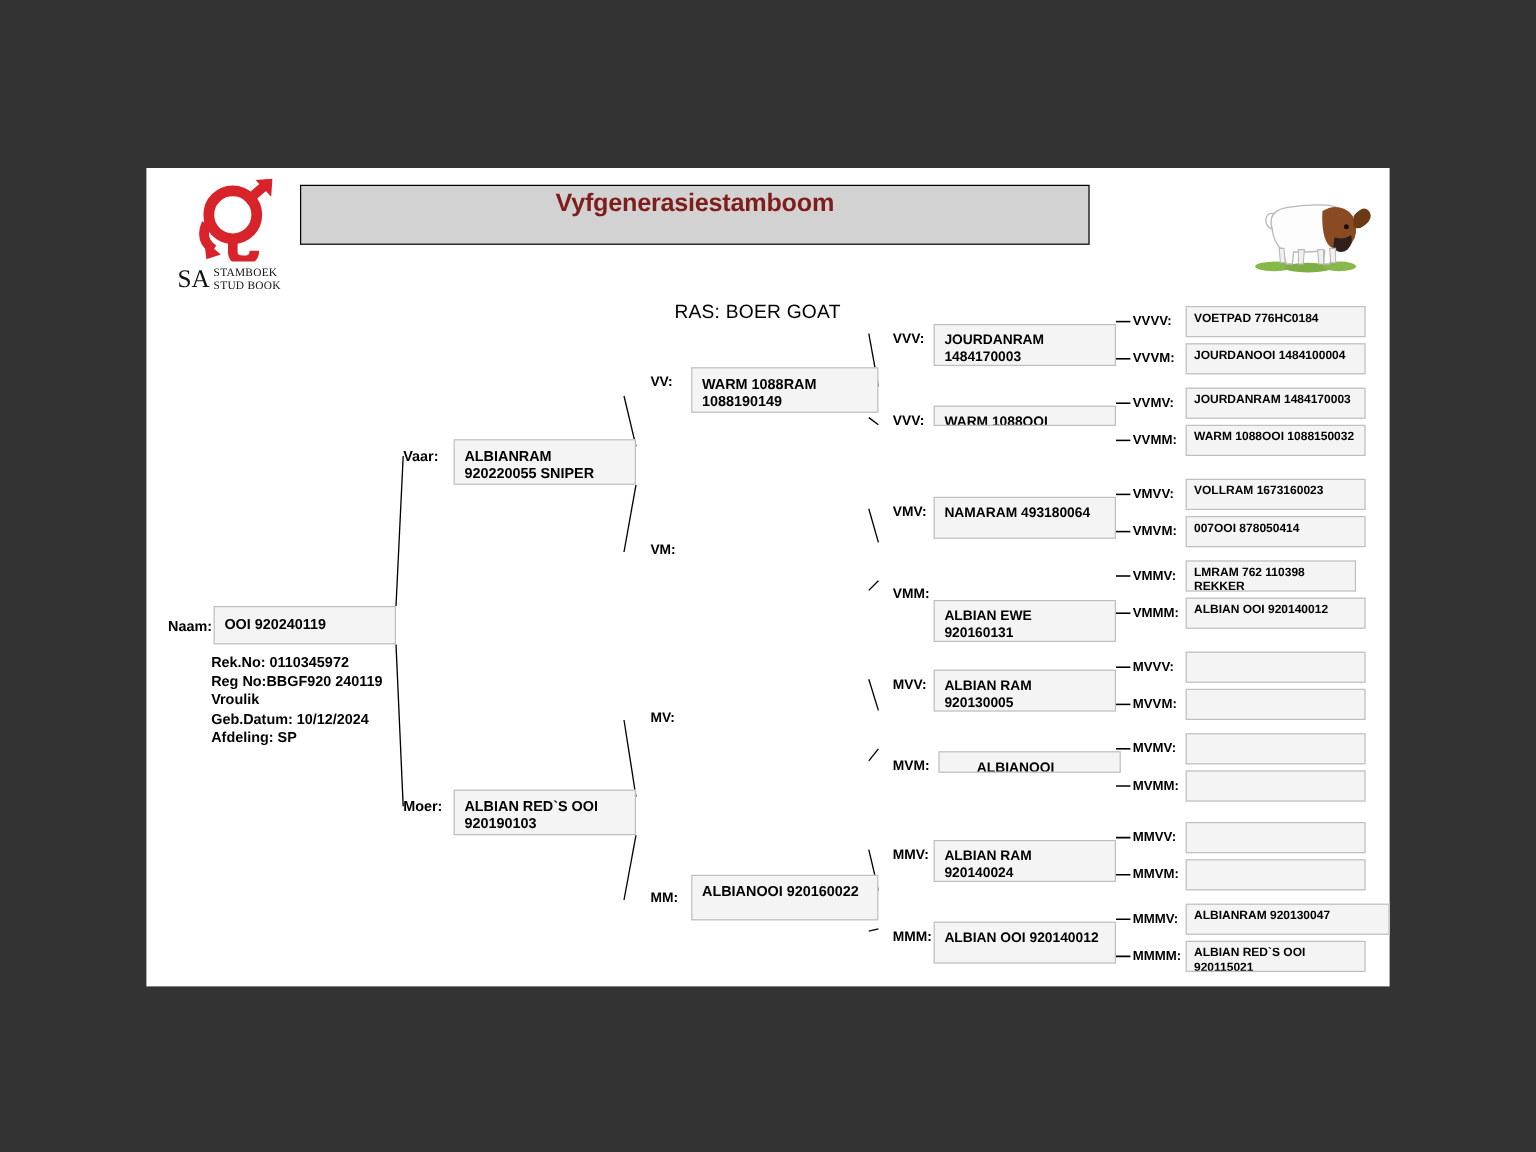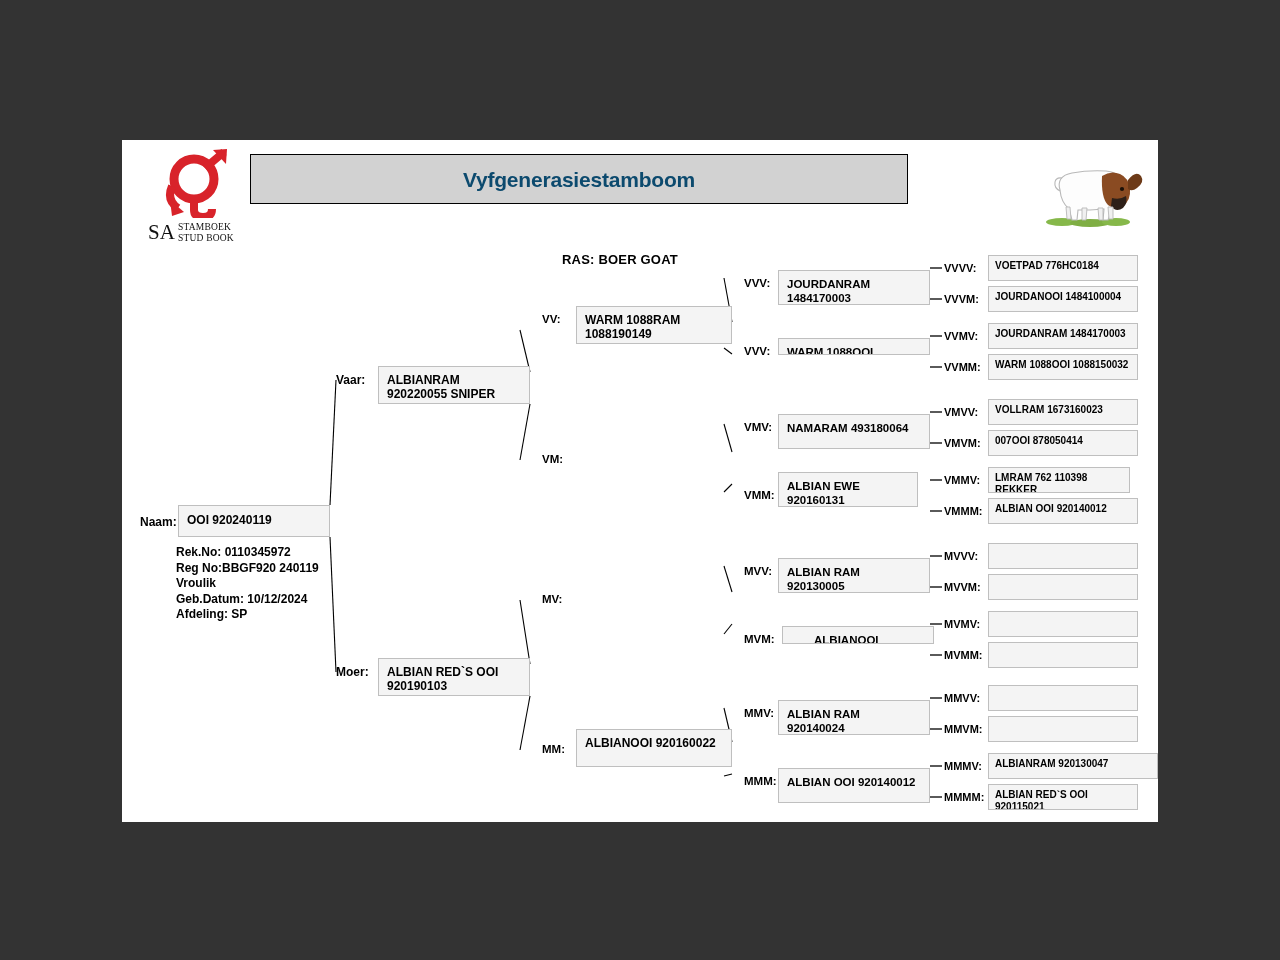--- a/index.html
+++ b/index.html
@@ -31,34 +31,34 @@
   }
 
   .title-box {
     position: absolute; left: 128px; top: 14px;
     width: 658px; height: 50px;
     background: #d2d2d2;
     border: 1px solid #000;
     text-align: center;
   }
   .title-main {
-    font-size: 21px; font-weight: bold; color: #0c4a6e;
-    margin-top: 12px; line-height: 26px;
+    font-size: 21px; font-weight: bold; color: #7f1d1d;
+    margin-top: 2px; line-height: 26px;
     letter-spacing: -0.2px;
   }
   .title-sub {
     font-size: 11px; font-style: italic; color: #000;
     line-height: 14px;
   }
 
   .goat-wrap { position: absolute; left: 920px; top: 10px; width: 104px; height: 84px; }
 
   .ras-label {
     position: absolute; left: 440px; top: 112px;
-    font-size: 13px; font-weight: bold; color: #000;
+    font-size: 16px; font-weight: normal; color: #000;
     letter-spacing: .2px;
   }
 
   
   .naam-label {
     position: absolute; left: 18px; top: 375px;
     font-size: 12px; font-weight: bold; color: #000;
   }
   .subject-box {
     position: absolute; left: 56px; top: 365px;
@@ -246,21 +246,21 @@
     <span class="txt" style="white-space:pre-line">WARM 1088OOI
 1088180010</span>
   </div>
 
   <div class="node-label" style="left:622px; top:281px;">VMV:</div>
   <div class="node gen4" style="left:656px; top:274px; width:152px; height:35px;">
     <span class="txt" style="white-space:pre-line">NAMARAM 493180064</span>
   </div>
 
   <div class="node-label" style="left:622px; top:349px;">VMM:</div>
-  <div class="node gen4" style="left:656px; top:332px; width:140px; height:35px;">
+  <div class="node gen4" style="left:656px; top:360px; width:152px; height:35px;">
     <span class="txt" style="white-space:pre-line">ALBIAN EWE
 920160131</span>
   </div>
 
   <div class="node-label" style="left:622px; top:425px;">MVV:</div>
   <div class="node gen4" style="left:656px; top:418px; width:152px; height:35px;">
     <span class="txt" style="white-space:pre-line">ALBIAN RAM
 920130005</span>
   </div>
 

